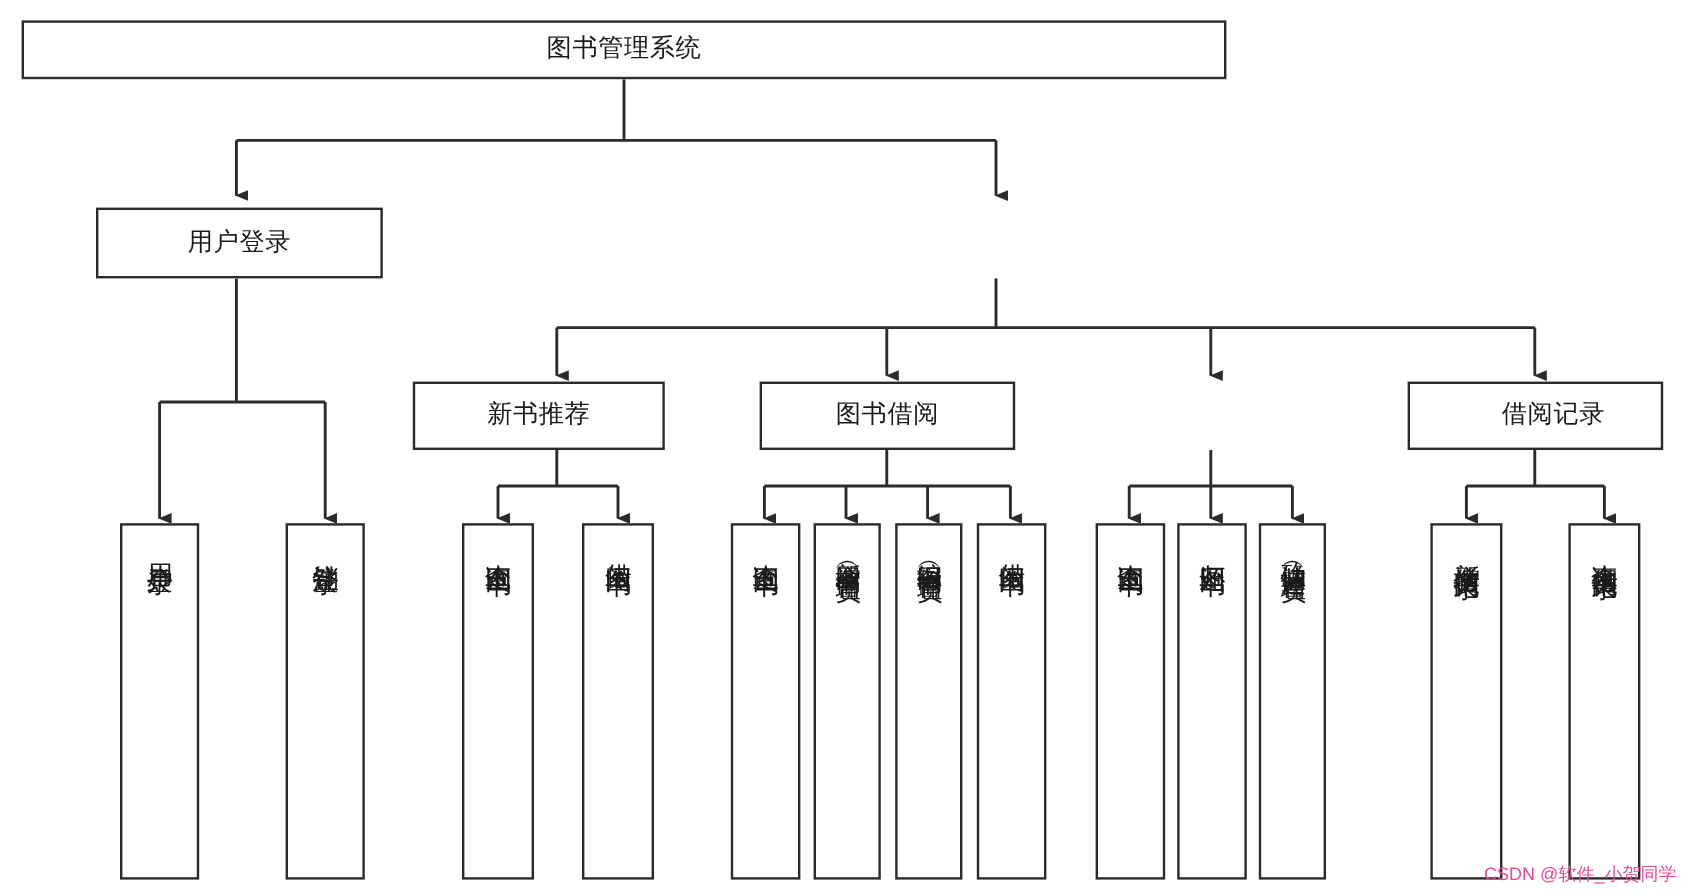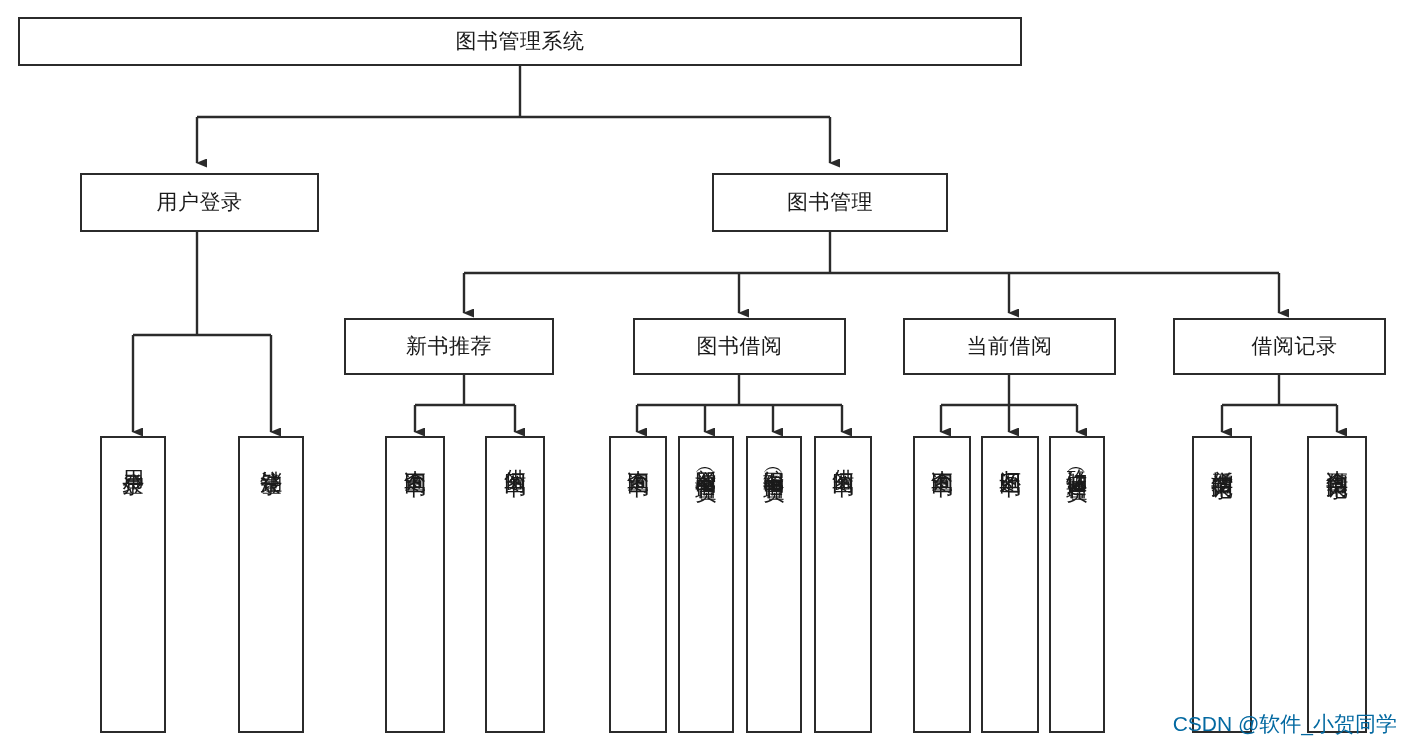--- a/index.html
+++ b/index.html
@@ -58,22 +58,22 @@
     letter-spacing: 2px;
     white-space: pre;
   }
   .node.v.tall .label {
     font-size: 21px;
   }
   #watermark {
     position: absolute;
     right: 8px;
     bottom: 6px;
-    font-size: 21px;
-    color: #0369a1;
+    font-size: 15px;
+    color: #ec4899;
     white-space: nowrap;
     user-select: none;
   }
 </style>
 </head>
 <body>
 
 <div id="diagram-root">
 
   <svg class="edges" viewBox="0 0 1405 747">
@@ -126,32 +126,26 @@
     </g>
   </svg>
 
   <div class="node h" style="left:18px; top:17px; width:1004px; height:49px;">
     <span class="label">图书管理系统</span>
   </div>
 
   <div class="node h" style="left:80px; top:173px; width:239px; height:59px;">
     <span class="label">用户登录</span>
   </div>
-  <div class="node h" style="left:712px; top:173px; width:236px; height:59px;">
-    <span class="label">图书管理</span>
-  </div>
 
   <div class="node h" style="left:344px; top:318px; width:210px; height:57px;">
     <span class="label">新书推荐</span>
   </div>
   <div class="node h" style="left:633px; top:318px; width:213px; height:57px;justify-content:center;">
     <span class="label">图书借阅</span>
-  </div>
-  <div class="node h" style="left:903px; top:318px; width:213px; height:57px;">
-    <span class="label">当前借阅</span>
   </div>
   <div class="node h" style="left:1173px; top:318px; width:213px; height:57px;padding-left:30px;">
     <span class="label">借阅记录</span>
   </div>
 
   <div class="node v" style="left:100px; top:436px; width:66px; height:297px;">
     <span class="label">用户登录</span>
   </div>
   <div class="node v" style="left:238px; top:436px; width:66px; height:297px;">
     <span class="label">注销登录</span>

